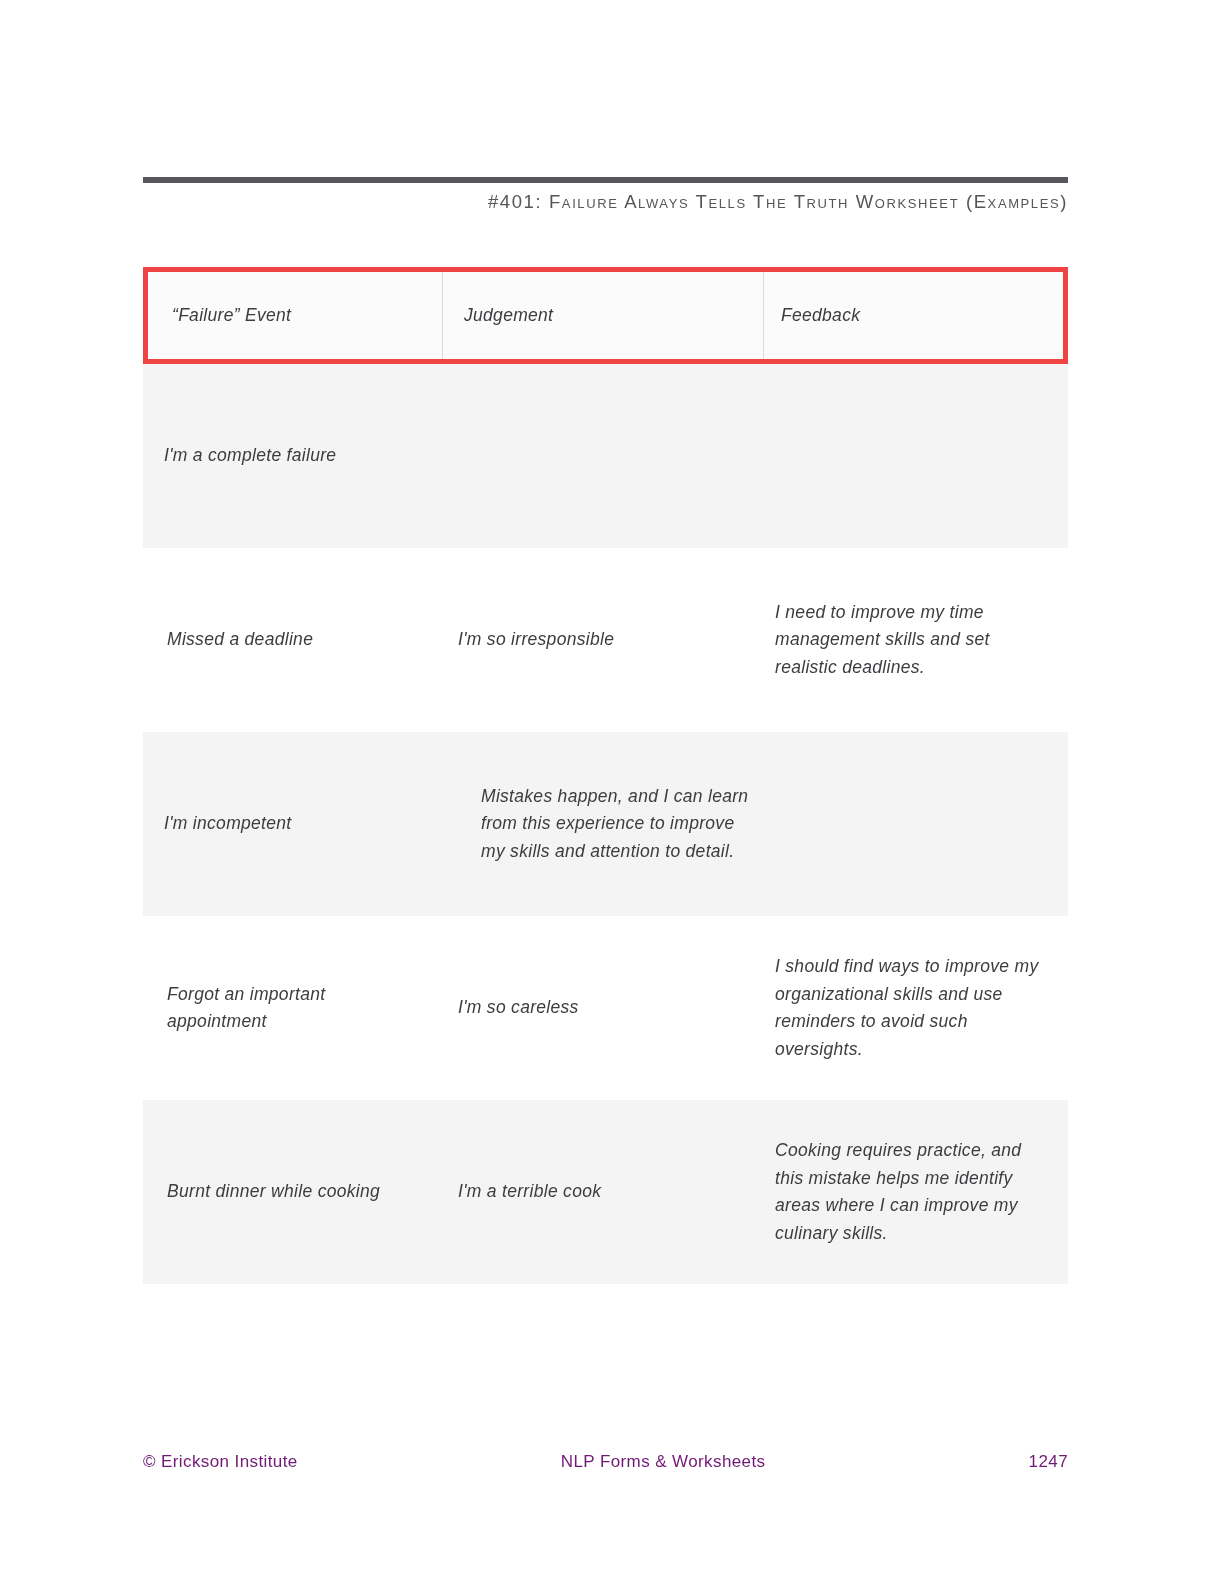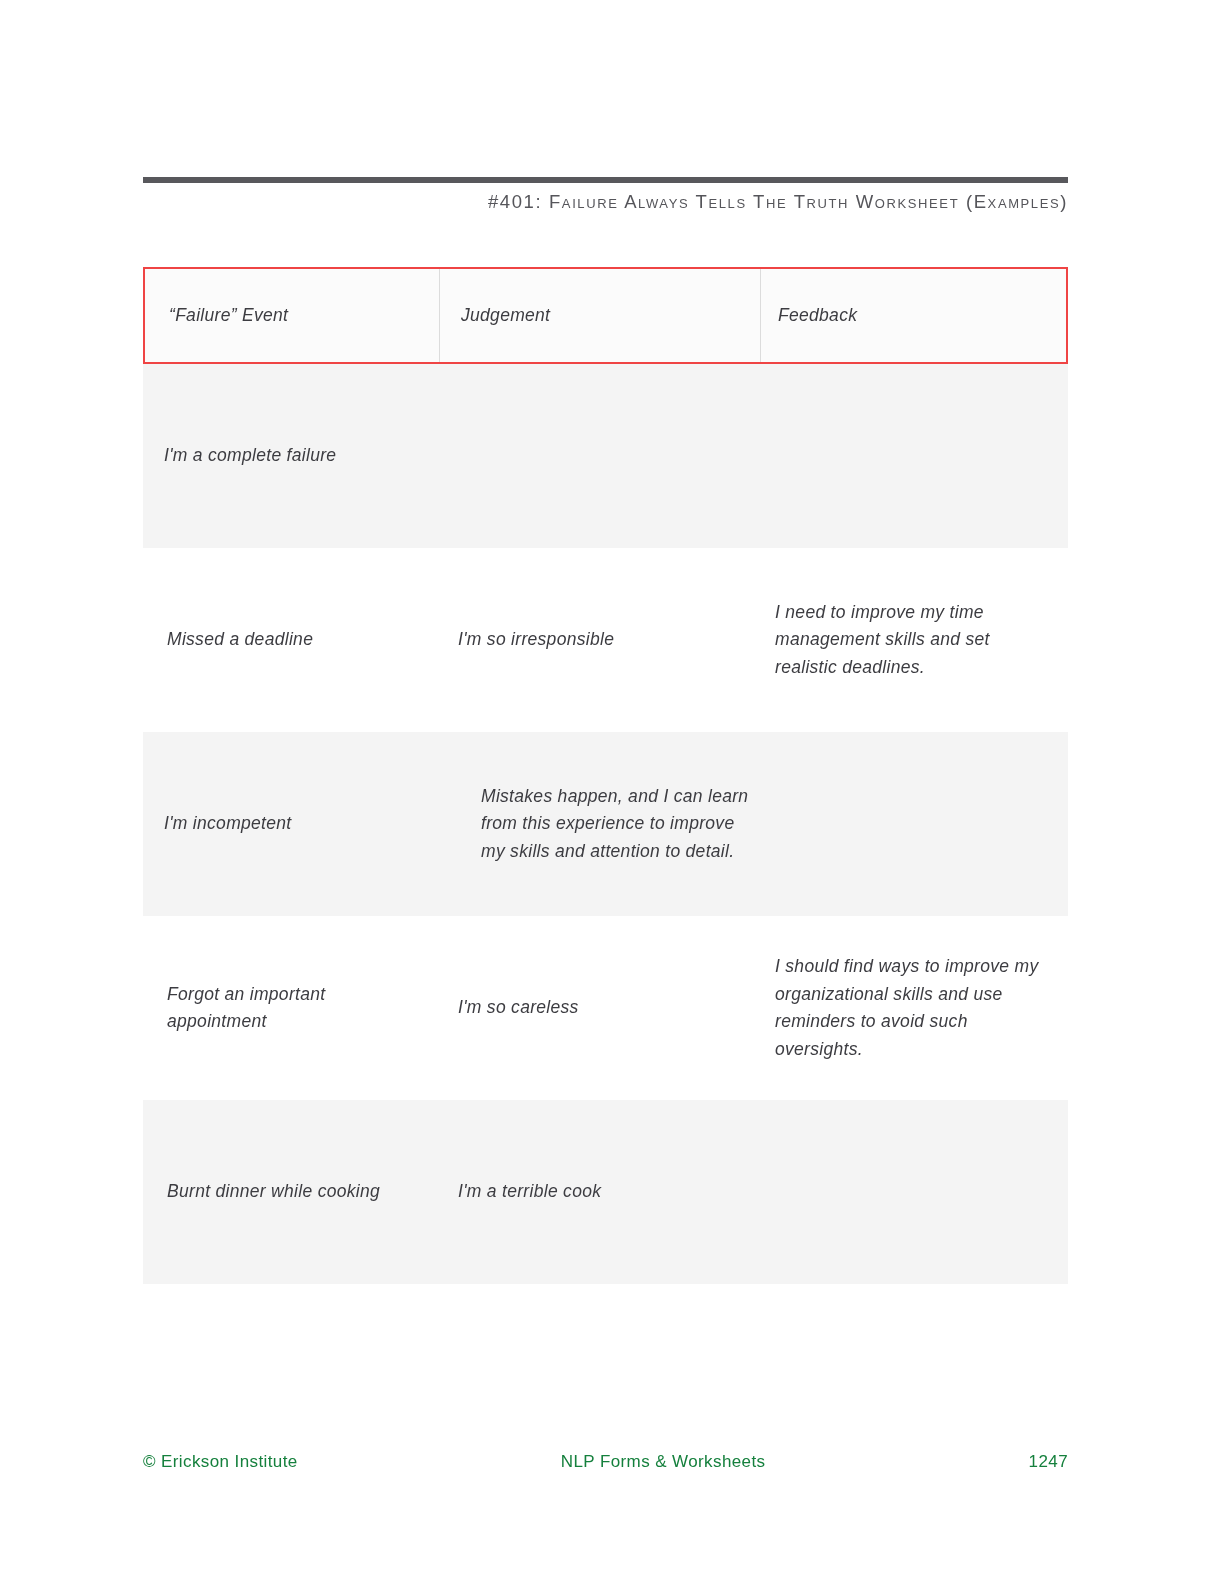--- a/index.html
+++ b/index.html
@@ -42,21 +42,21 @@
     letter-spacing: 0.3px;
   }
   .trow {
     display: flex;
     align-items: center;
     width: 100%;
   }
   .thead {
     height: 97px;
     background: #fbfbfb;
-    border: 2px solid #ef4444;
+    border: 5px solid #ef4444;
   }
   .thead .cell {
     height: 100%;
     display: flex;
     align-items: center;
   }
   .thead .cell + .cell { border-left: 1px solid #dcdcdc; }
   .tbody-row { height: 184px; }
   .tbody-row.shaded { background: #f4f4f4; }
   .cell { flex: none; }
@@ -66,21 +66,21 @@
   .footer {
     position: absolute;
     left: 143px;
     width: 925px;
     top: 1452px;
     display: flex;
     justify-content: space-between;
     align-items: baseline;
     font-size: 17px;
     letter-spacing: 0.4px;
-    color: #15803d;
+    color: #701a75;
   }
 </style>
 </head>
 <body>
 
 <div class="content">
 
   <div class="title-rule"></div>
   <h1 class="page-title">#401: Failure Always Tells The Truth Worksheet (Examples)</h1>
 
@@ -109,20 +109,21 @@
 
     <div class="trow tbody-row">
       <div class="cell c-event">Forgot an important appointment</div>
       <div class="cell c-judge">I'm so careless</div>
       <div class="cell c-feedback">I should find ways to improve my organizational skills and use reminders to avoid such oversights.</div>
     </div>
 
     <div class="trow tbody-row shaded">
       <div class="cell c-event">Burnt dinner while cooking</div>
       <div class="cell c-judge">I'm a terrible cook</div>
+      <div class="cell c-feedback">Cooking requires practice, and this mistake helps me identify areas where I can improve my culinary skills.</div>
     </div>
 
   </div>
 </div>
 
 <div class="footer">
   <span>© Erickson Institute</span>
   <span>NLP Forms &amp; Worksheets</span>
   <span>1247</span>
 </div>

